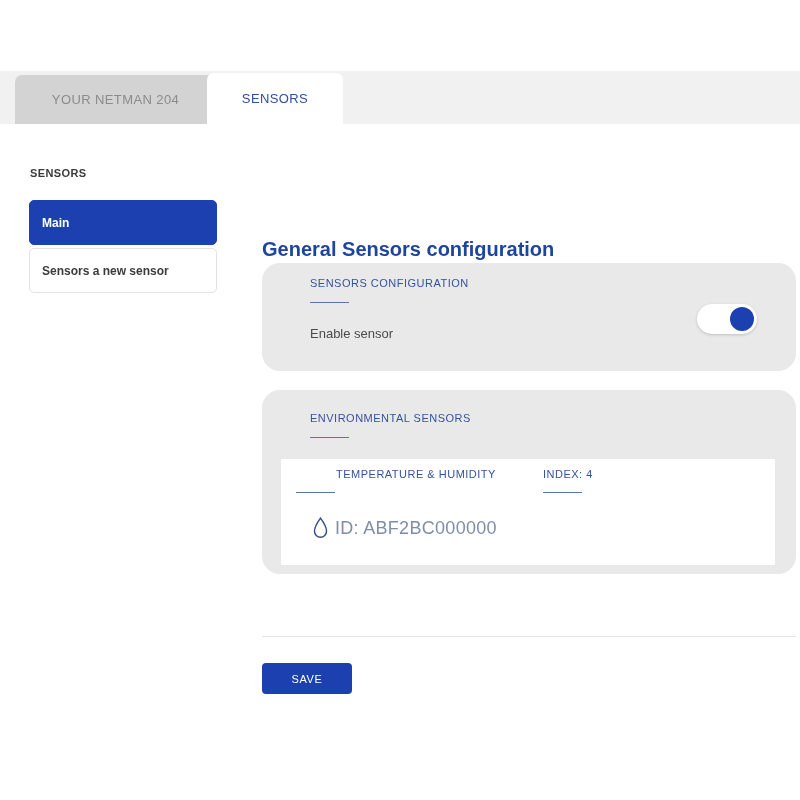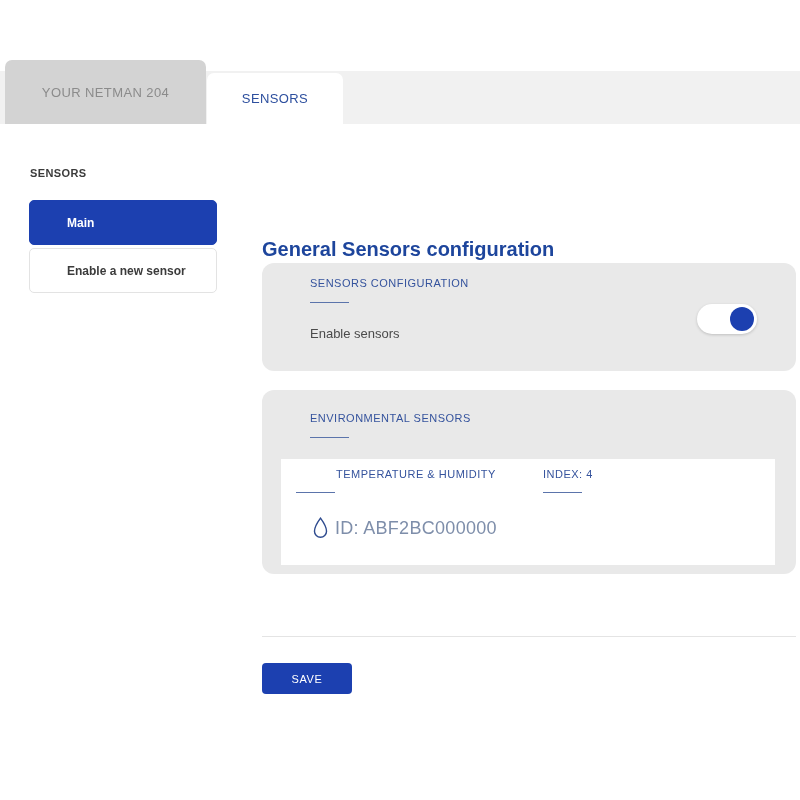--- a/index.html
+++ b/index.html
@@ -26,60 +26,60 @@
     position:absolute;left:0;top:71px;width:800px;height:53px;
     background:var(--tabbar-bg);
   }
   .tab{
     position:absolute;bottom:0;
     display:flex;align-items:center;justify-content:center;
     border-radius:7px 7px 0 0;
     font-size:13px;letter-spacing:.4px;cursor:pointer;
   }
   .tab-inactive{
-    left:5px;width:201px;height:64px;
+    left:15px;width:201px;height:49px;
     background:var(--tab-inactive-bg);
     color:var(--tab-inactive-text);
   }
   .tab-active{
     left:207px;width:136px;height:51px;
     background:#ffffff;
     color:#2d4f9e;
   }
   
   .sidebar{position:absolute;left:29px;top:167px;width:188px;}
   .sidebar-heading{
     font-size:11px;font-weight:bold;color:var(--item-text);
     letter-spacing:.4px;margin-bottom:21px;padding-left:1px;
   }
   .menu-item{
     width:188px;height:45px;margin-bottom:3px;
     display:flex;align-items:center;
-    padding-left:37px;
+    padding-left:12px;
     background:#ffffff;
     border:1px solid #e3e3e3;
     border-radius:5px;
     font-size:12px;font-weight:bold;color:var(--item-text);
     cursor:pointer;
   }
   .menu-item.active{
     background:var(--primary-blue);
     border-color:var(--primary-blue);
     color:#ffffff;
   }
   
   .main{position:absolute;left:262px;top:124px;width:534px;}
   .page-title{
     position:absolute;left:0;top:82px;
     font-size:20px;font-weight:bold;color:var(--heading-blue);margin-top:32px;
   }
   .card{
     position:absolute;left:0;width:534px;
     background:var(--card-bg);
-    border-radius:12px;
+    border-radius:18px;
   }
   .card-1{top:139px;height:108px;}
   .card-2{top:266px;height:184px;}
   .section-title{
     position:absolute;left:48px;
     font-size:11px;letter-spacing:.5px;color:var(--section-blue);
   }
   .section-underline{
     position:absolute;left:48px;width:39px;height:0;
     border-top:1px solid #5b74ab;
@@ -156,32 +156,32 @@
     <span>SENSORS</span>
   </div>
 </div>
 
 <div class="sidebar">
   <div class="sidebar-heading">SENSORS</div>
   <div class="menu-item active">
     <span>Main</span>
   </div>
   <div class="menu-item">
-    <span>Enable a new sensor</span>
+    <span>Sensors a new sensor</span>
   </div>
 </div>
 
 <div class="main">
 
   <h1 class="page-title">General Sensors configuration</h1>
 
   <div class="card card-1">
     <div class="section-title" style="top:14px;">SENSORS CONFIGURATION</div>
     <div class="section-underline" style="top:39px;"></div>
-    <div class="enable-row-label">Enable sensors</div>
+    <div class="enable-row-label">Enable sensor</div>
     <div class="toggle" role="switch" aria-checked="true">
       <div class="toggle-knob"></div>
     </div>
   </div>
 
   <div class="card card-2">
     <div class="section-title" style="top:22px;">ENVIRONMENTAL SENSORS</div>
     <div class="section-underline" style="top:47px;"></div>
 
     <div class="sensor-card">

